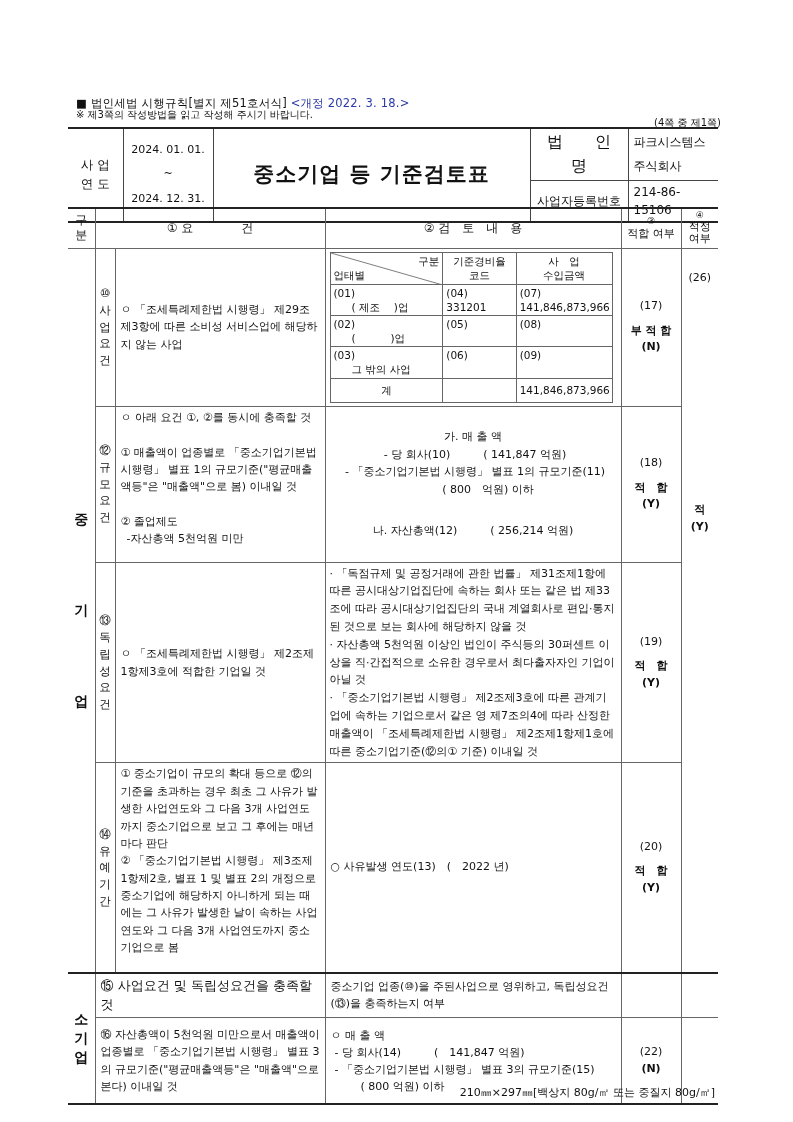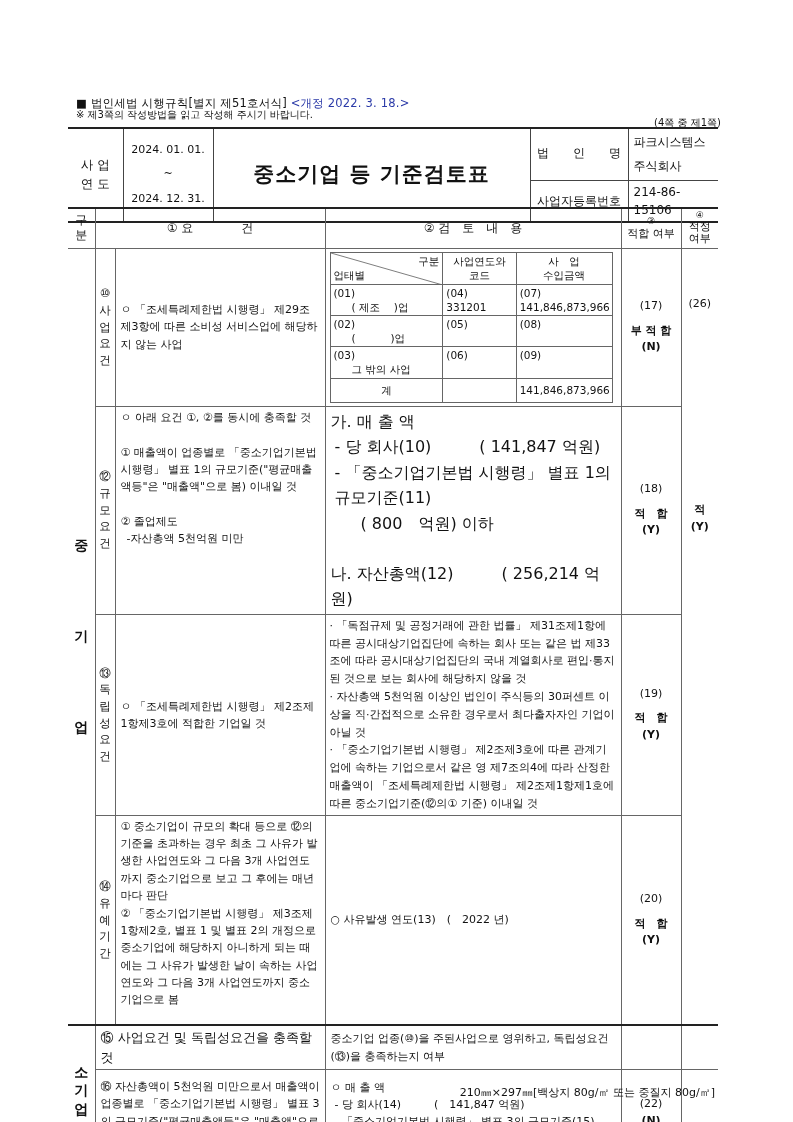--- a/index.html
+++ b/index.html
@@ -53,21 +53,21 @@
     <td rowspan="2" class="c thick-top thick-bot" style="font-size:12.5px;border-left:none;">
       <div>사 업</div>
       <div>연 도</div>
     </td>
     <td rowspan="2" class="c thick-top thick-bot" style="font-size:11px;line-height:1.7;">
       <div>2024. 01. 01.</div>
       <div style="padding:6px 0">~</div>
       <div>2024. 12. 31.</div>
     </td>
     <td rowspan="2" class="title thick-top thick-bot">중소기업 등 기준검토표</td>
-    <td class="c thick-top" style="font-size:12px;font-family:Liberation Mono, monospace;">법　　인　　명</td>
+    <td class="c thick-top" style="font-size:16px;">법　　인　　명</td>
     <td class="thick-top pad" style="font-size:12px;border-right:none;">
       <div>파크시스템스</div>
       <div style="margin-top:6px">주식회사</div>
     </td>
   </tr>
   <tr style="height:25px">
     <td class="c thick-bot" style="font-size:12px;">사업자등록번호</td>
     <td class="thick-bot pad" style="font-size:12px;border-right:none;">214-86-15106</td>
   </tr>
 </tbody>
@@ -125,21 +125,21 @@
             </colgroup>
         <tbody>
               <tr style="height:32px">
           <td class="diag">
             <svg width="100%" height="32" viewBox="0 0 100 32" preserveAspectRatio="none">
                     <line x1="0" y1="0" x2="100" y2="32" stroke="#666" stroke-width="0.8"></line>
                   </svg>
             <div style="text-align:right">구분</div>
             <div>업태별</div>
           </td>
-          <td class="c" style="vertical-align:middle">사업연도와 코드</td>
+          <td class="c" style="vertical-align:middle">기준경비율 코드</td>
           <td class="c" style="vertical-align:middle">
             <div>사　업</div>
             <div>수입금액</div>
           </td>
         </tr>
         <tr style="height:27px">
           <td>
                   <div>(01)</div>
                   <div style="padding-left:18px">( 제조　 )업</div>
                 </td>
@@ -182,38 +182,38 @@
           <td style="vertical-align:middle">141,846,873,966</td>
         </tr>
       </tbody>
           </table>
     </td>
     <td class="c">
       <div>(17)</div>
       <div class="b" style="margin-top:8px">부 적 합</div>
       <div class="b">(N)</div>
     </td>
-    <td class="c" style="vertical-align:top;padding-top:47px;border-right:none;border-bottom:none;">(26)</td>
+    <td class="c" style="vertical-align:top;padding-top:21px;border-right:none;border-bottom:none;">(26)</td>
   </tr>
 
   <tr style="height:156px">
     <td class="vert">
       <div>⑫</div>
       <div>규</div>
       <div>모</div>
       <div>요</div>
       <div>건</div>
     </td>
     <td class="pad" style="vertical-align:top;font-size:11px;line-height:1.55;">
       <div>ㅇ 아래 요건 ①, ②를 동시에 충족할 것</div>
       <div style="margin-top:18px">① 매출액이 업종별로 「중소기업기본법 시행령」 별표 1의 규모기준("평균매출액등"은 "매출액"으로 봄) 이내일 것</div>
       <div style="margin-top:18px">② 졸업제도</div>
       <div style="padding-left:6px">-자산총액 5천억원 미만</div>
     </td>
-    <td class="pad" style="font-size:16px;line-height:1.6;">
+    <td class="pad" style="font-size:11px;line-height:1.6;text-align:center;">
       <div>가. 매 출 액</div>
       <div style="padding-left:4px">- 당 회사(10)　　　( 141,847 억원)</div>
       <div style="padding-left:4px">- 「중소기업기본법 시행령」 별표 1의 규모기준(11)</div>
       <div style="padding-left:30px">( 800　억원) 이하</div>
       <div style="margin-top:24px">나. 자산총액(12)　　　( 256,214 억원)</div>
     </td>
     <td class="c">
       <div>(18)</div>
       <div class="b" style="margin-top:8px">적　합</div>
       <div class="b">(Y)</div>

